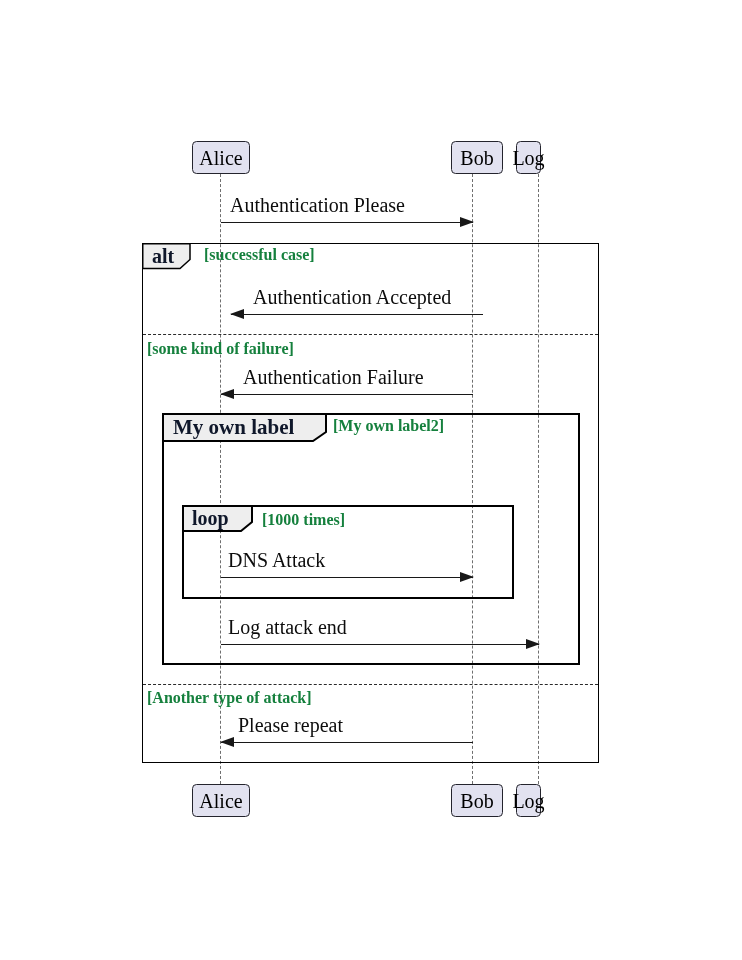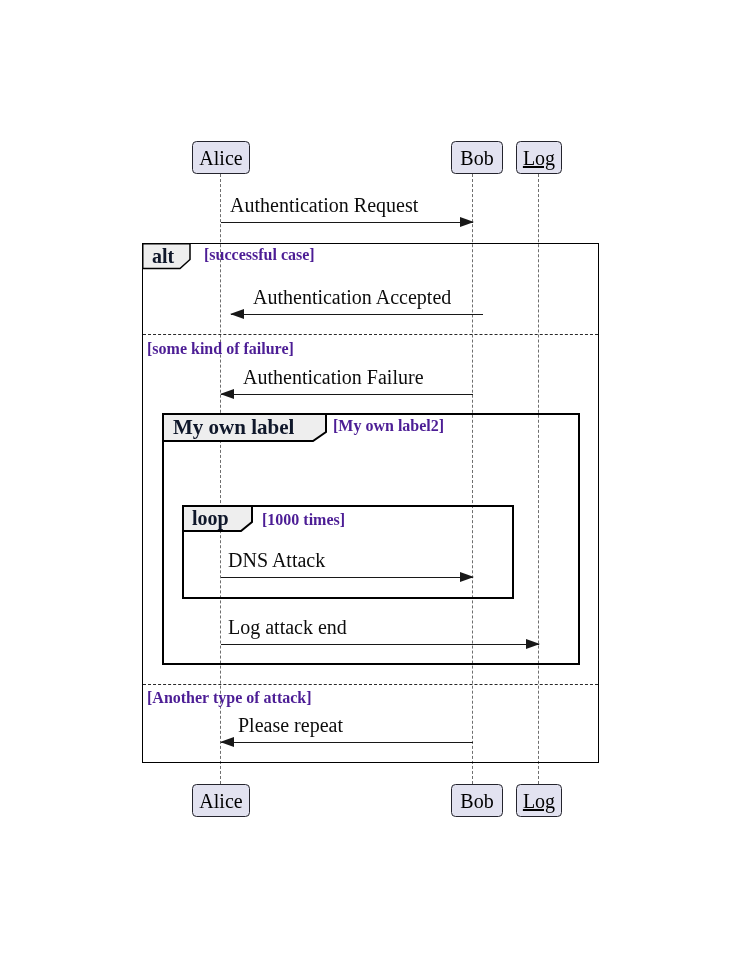--- a/index.html
+++ b/index.html
@@ -9,21 +9,21 @@
   }
   
   .participant{
     position:absolute;height:33px;box-sizing:border-box;
     background:#E2E2F0;border:1.5px solid #24242d;border-radius:4.5px;
     display:flex;align-items:center;justify-content:center;
     font-size:20px;line-height:20px;color:#000;
   }
   #alice-top,#alice-bottom{left:192px;width:58px;}
   #bob-top,#bob-bottom{left:451px;width:52px;}
-  #log-top,#log-bottom{left:516px;width:46px;text-decoration:underline;}
+  #log-top,#log-bottom{left:516px;width:25px;}
   #alice-top,#bob-top,#log-top{top:141px;}
   #alice-bottom,#bob-bottom,#log-bottom{top:784px;}
   
   .lifeline{position:absolute;top:174px;height:610px;width:0;border-left:1px dashed #6e6e6e;}
   #lifeline-alice{left:220px;}
   #lifeline-bob{left:472px;}
   #lifeline-log{left:538px;}
   
   .message{position:absolute;height:30px;}
   .msg-label{
@@ -62,21 +62,21 @@
   #alt-pentagon{left:142px;top:243px;}
   #group-pentagon{left:162px;top:413px;}
   #loop-pentagon{left:182px;top:505px;}
   .keyword-text{
     position:absolute;font-weight:bold;color:#0f172a;white-space:nowrap;
   }
   #alt-keyword{left:152px;top:245px;font-size:20px;}
   #group-keyword{left:173px;top:415px;font-size:21px;}
   #loop-keyword{left:192px;top:507px;font-size:20px;}
   .guard-text{
-    position:absolute;font-weight:bold;color:#4c1d95;white-space:nowrap;
+    position:absolute;font-weight:bold;color:#15803d;white-space:nowrap;
     font-size:16px;line-height:18px;text-align:right;
   }
   #alt-guard{left:204px;top:246px;}
   #section-1-label{left:147px;top:340px;}
   #group-guard{left:333px;top:417px;}
   #loop-guard{left:262px;top:511px;}
   #section-2-label{left:147px;top:689px;}
 </style>
 </head>
 <body>
@@ -91,21 +91,21 @@
     <span>Alice</span>
   </div>
   <div class="participant" id="bob-top">
     <span>Bob</span>
   </div>
   <div class="participant" id="log-top">
     <span>Log</span>
   </div>
 
   <div class="message" id="msg-auth-request">
-    <div class="msg-label">Authentication Request</div>
+    <div class="msg-label">Authentication Please</div>
     <div class="msg-line"></div>
     <div class="arrow-head right"></div>
   </div>
 
   <div class="frame" id="alt-frame"></div>
   <div class="pentagon" id="alt-pentagon">
     <svg width="50" height="27" viewBox="0 0 50 27">
       <path d="M0.75,0.75 H48 V16.5 L38,25.5 H0.75 Z" fill="#EEEEEE" stroke="#000000" stroke-width="1.5"></path>
     </svg>
   </div>

